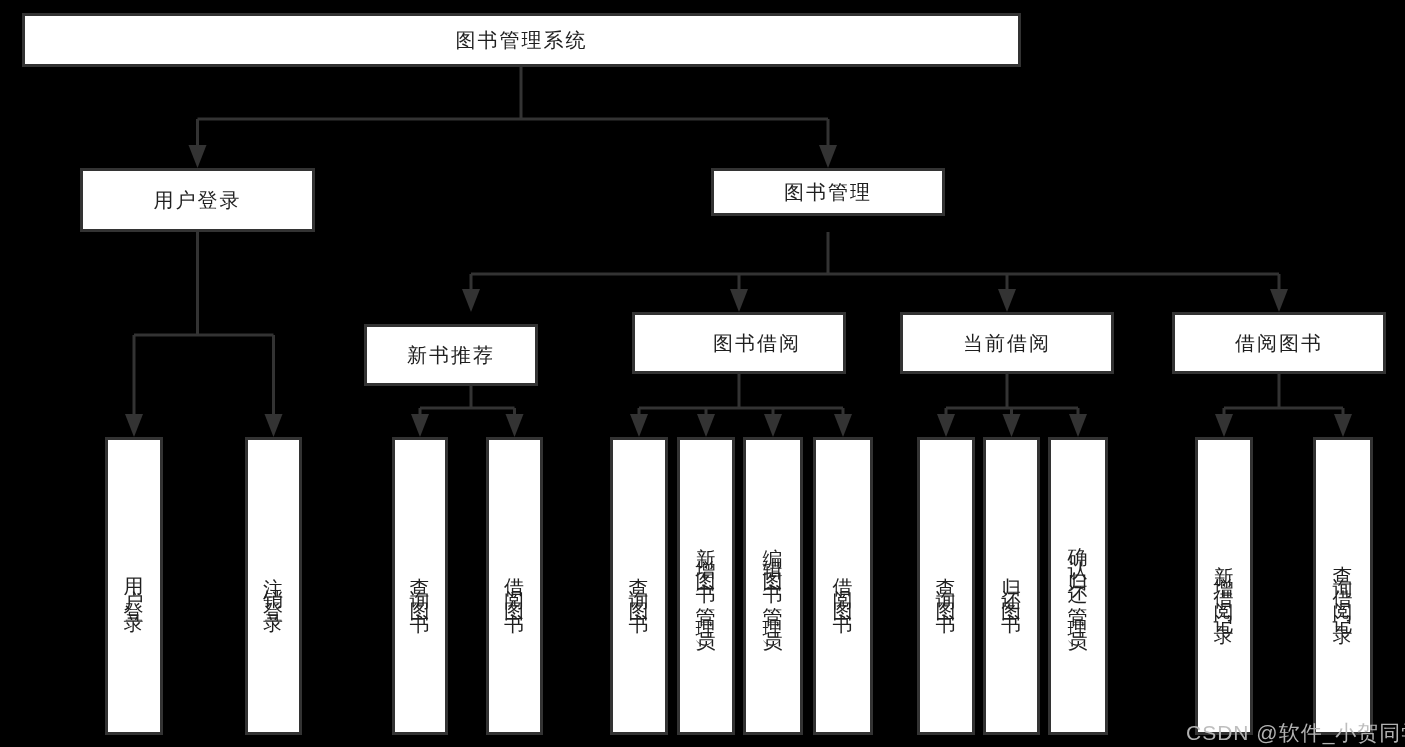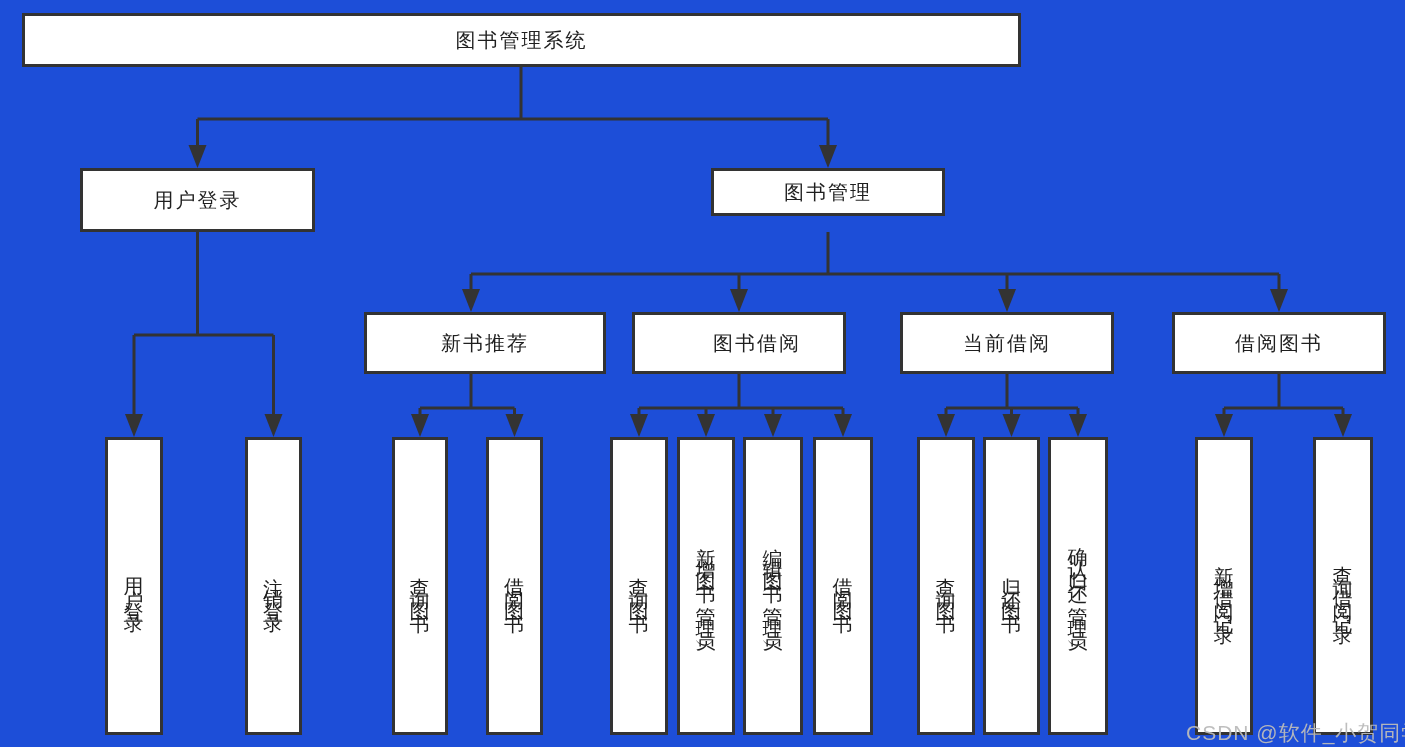--- a/index.html
+++ b/index.html
@@ -5,21 +5,21 @@
   html, body {
     margin: 0;
     padding: 0;
     background: #ffffff;
     font-family: "Liberation Sans", "DejaVu Sans", sans-serif;
   }
   .stage {
     position: relative;
     width: 1405px;
     height: 747px;
-    background: #1d4ed8;
+    background: #000000;
     overflow: hidden;
   }
   svg.wires {
     position: absolute;
     left: 0;
     top: 0;
     z-index: 0;
   }
   svg.wires path {
     fill: none;
@@ -49,21 +49,21 @@
     writing-mode: vertical-rl;
     text-orientation: mixed;
     letter-spacing: 0.6em;
     line-height: 1;
     font-size: 20px;
   }
   
   .n-root   { left: 22px;   top: 13px;  width: 999px; height: 54px; }
   .n-login  { left: 80px;   top: 168px; width: 235px; height: 64px; }
   .n-mgmt   { left: 711px;  top: 168px; width: 234px; height: 48px; }
-  .n-nb     { left: 364px;  top: 312px; width: 242px; height: 62px; }
+  .n-nb     { left: 364px;  top: 324px; width: 174px; height: 62px; }
   .n-bb     { left: 632px;  top: 312px; width: 214px; height: 62px; padding-left: 36px; }
   .n-cb     { left: 900px;  top: 312px; width: 214px; height: 62px; }
   .n-br     { left: 1172px; top: 312px; width: 214px; height: 62px; }
   
   .leaf { top: 437px; height: 298px; }
   .l1  { left: 105px;  width: 58px; }
   .l2  { left: 245px;  width: 57px; }
   .l3  { left: 392px;  width: 56px; }
   .l4  { left: 486px;  width: 57px; }
   .l5  { left: 610px;  width: 58px; }

